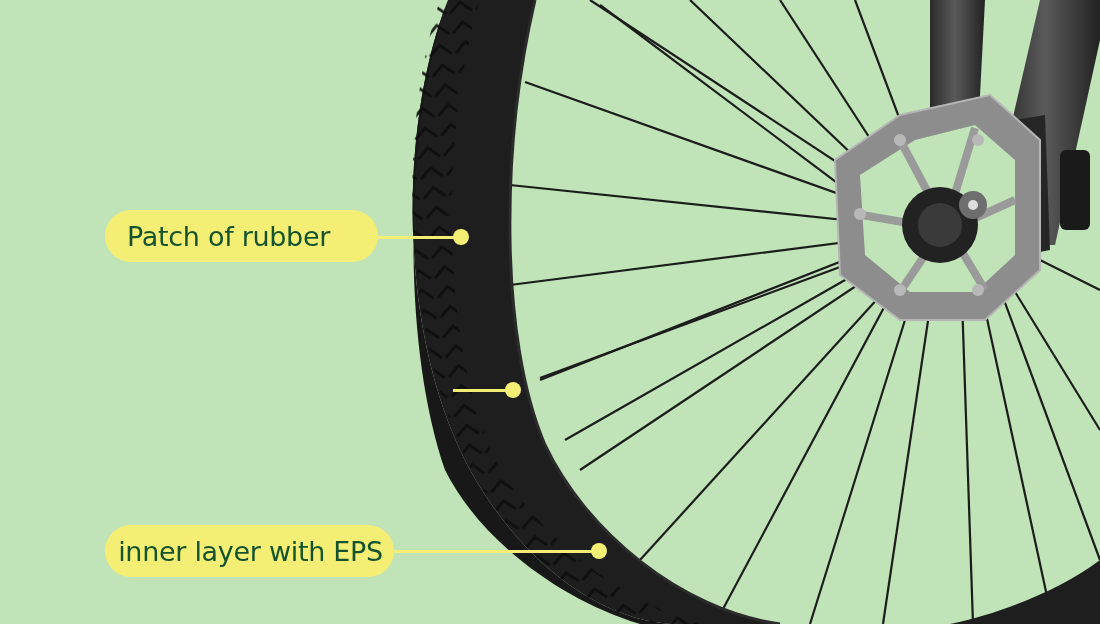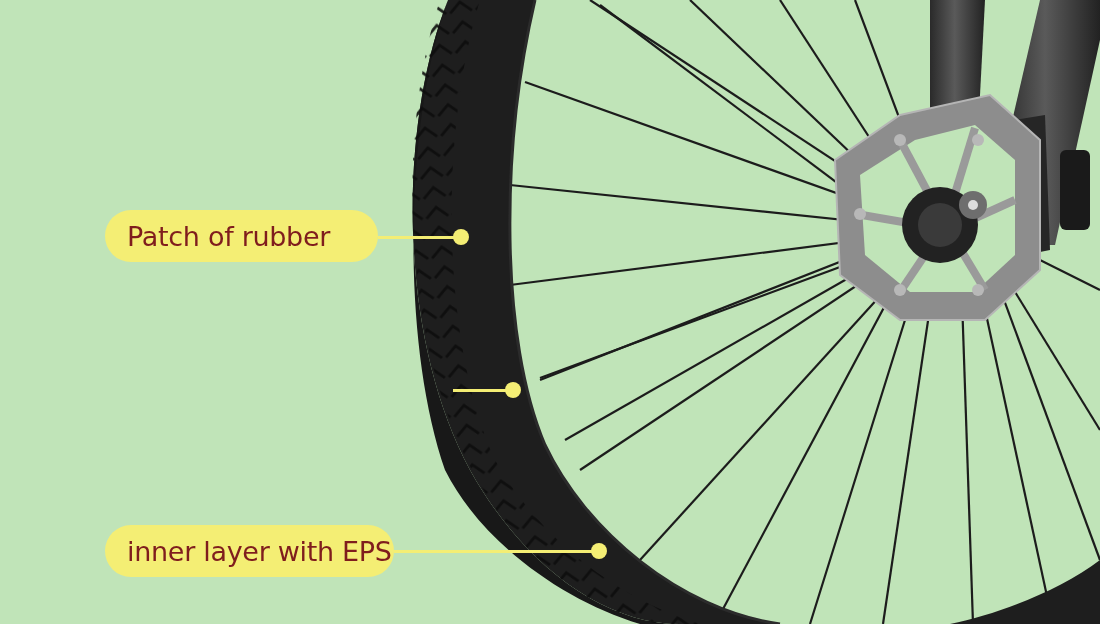--- a/index.html
+++ b/index.html
@@ -13,21 +13,21 @@
     .callout { position: absolute; left: 0; top: 0; width: 1100px; height: 624px; pointer-events: none; }
     .pill {
       position: absolute;
       left: 105px;
       height: 52px;
       background: #f4ee74;
       border-radius: 26px;
       display: flex; align-items: center;
       padding: 0 20px 0 8px;
       box-sizing: border-box;
-      color: #7f1d1d;
+      color: #14532d;
       font-size: 27px;
       letter-spacing: -0.3px;
       white-space: nowrap;
       pointer-events: auto;
     }
     .pill .txt { padding-left: 14px; }
     .leader {
       position: absolute;
       height: 3px;
       background: #f4ee74;
@@ -128,18 +128,18 @@
 <div class="callout">
   <div class="pill" style="top:210px; width:273px;">
     <span class="txt">Patch of rubber</span>
   </div>
   <div class="leader" style="left:378px; top:236px; width:83px;"></div>
   <div class="dot" style="left:461px; top:237px;"></div>
 
   <div class="leader" style="left:453px; top:389px; width:60px;"></div>
   <div class="dot" style="left:513px; top:390px;"></div>
 
-  <div class="pill" style="top:525px; width:289px;">
+  <div class="pill" style="top:525px; width:289px;justify-content:center;">
     <span class="txt">inner layer with EPS</span>
   </div>
   <div class="leader" style="left:394px; top:550px; width:205px;"></div>
   <div class="dot" style="left:599px; top:551px;"></div>
 </div>
 
 </body></html>

